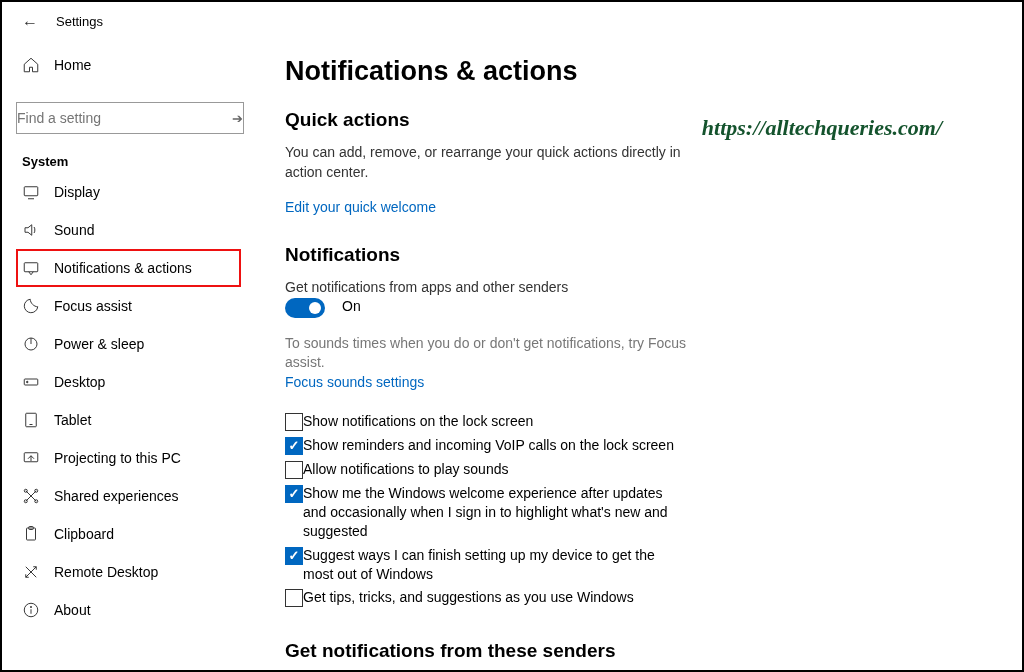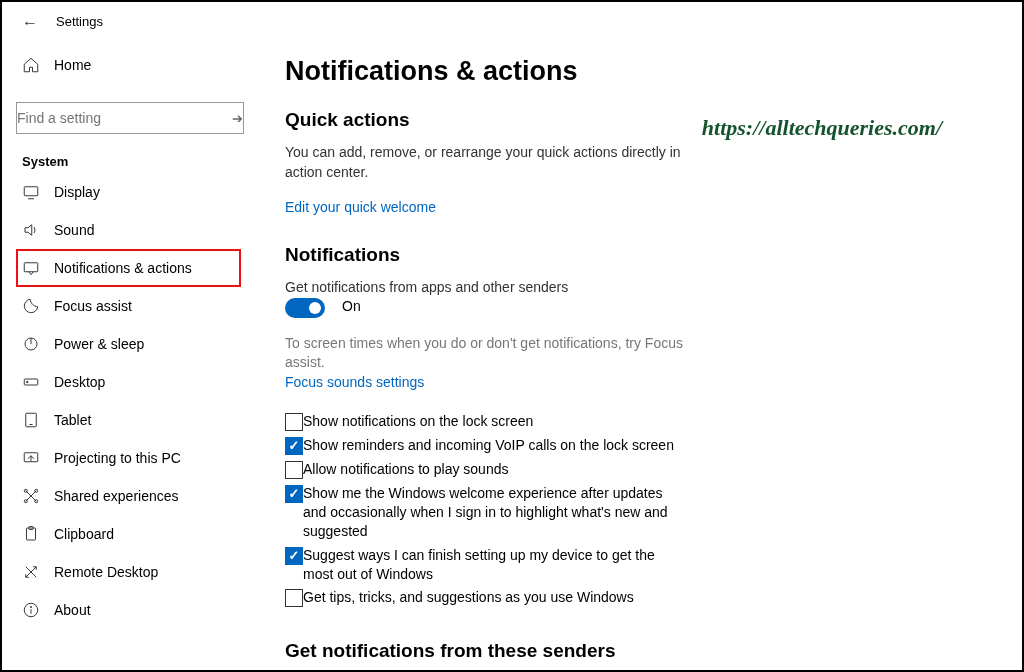--- a/index.html
+++ b/index.html
@@ -202,21 +202,21 @@
 
     <h2 class="sub-heading">Notifications</h2>
     <p class="body-text">Get notifications from apps and other senders</p>
     <div class="toggle-row">
       <div class="toggle">
           <div class="toggle-knob"></div>
         </div>
       <span class="toggle-label">On</span>
     </div>
     <div class="spacer-sm"></div><div class="spacer-sm"></div>
-    <p class="body-text gray-text">To screen times when you do or don't get notifications, try Focus assist.</p>
+    <p class="body-text gray-text">To sounds times when you do or don't get notifications, try Focus assist.</p>
     <span class="link">Focus sounds settings</span>
     <div class="spacer-sm"></div><div class="spacer-sm"></div>
 
     <div id="checkbox-list">
         <div class="checkbox-row">
           <div class="checkbox"></div>
           <span class="checkbox-label">Show notifications on the lock screen</span>
         </div>
         <div class="checkbox-row">
           <div class="checkbox checked"></div>

